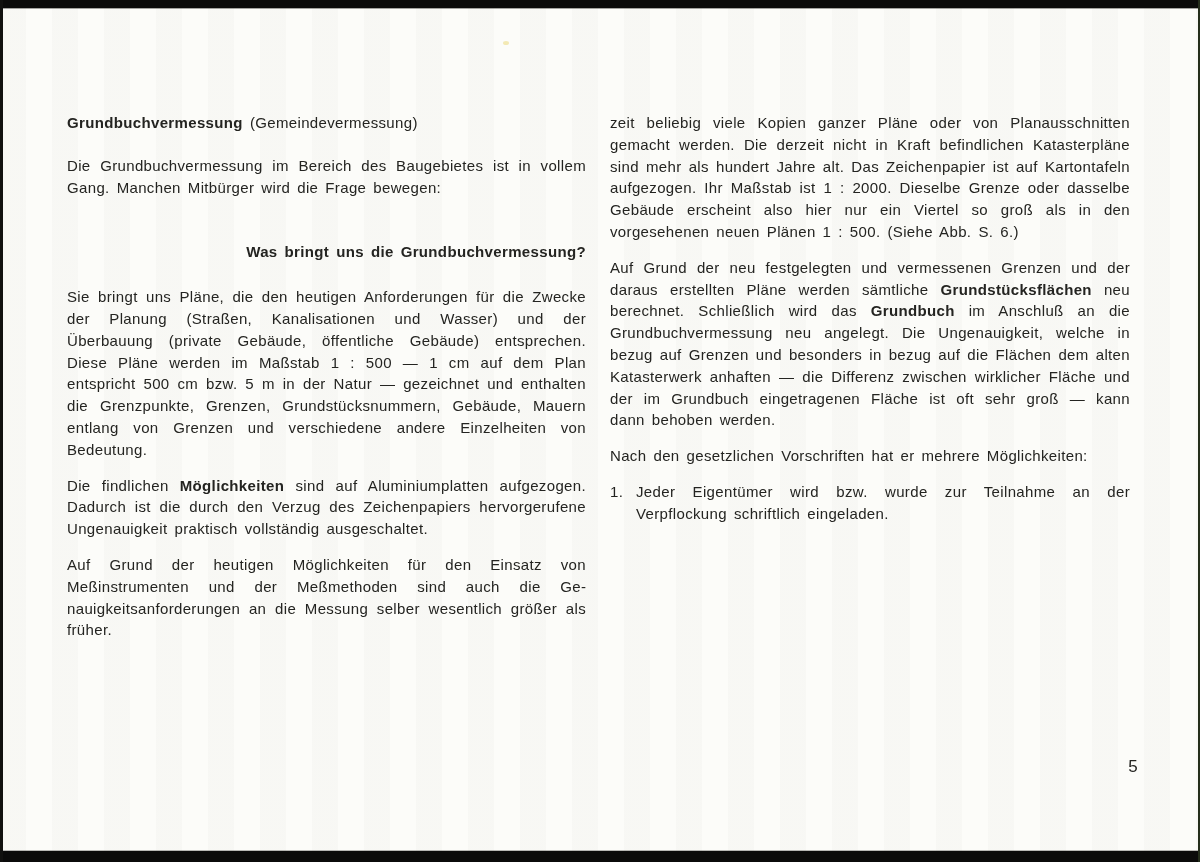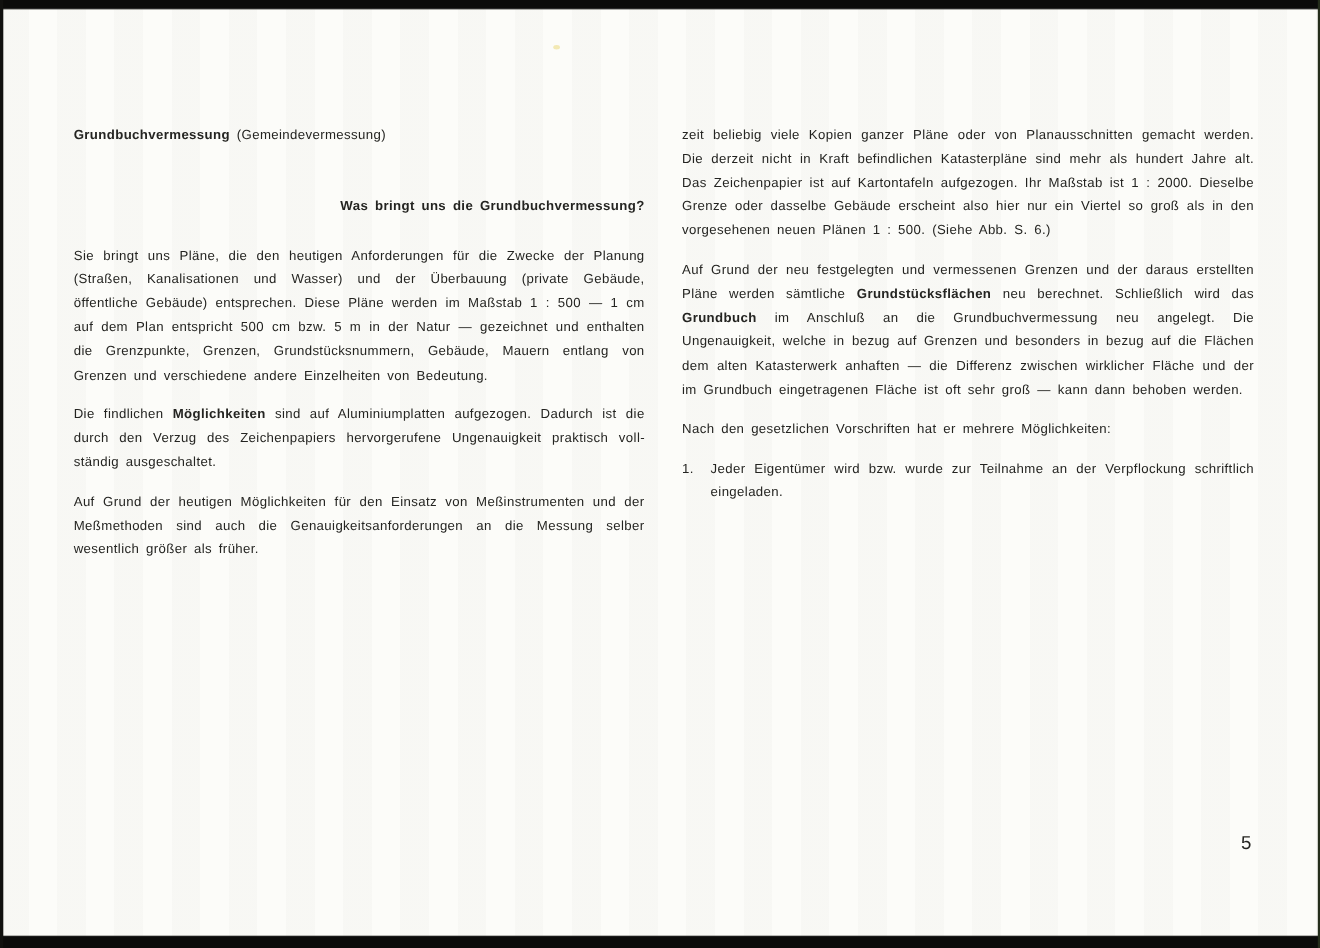--- a/index.html
+++ b/index.html
@@ -49,23 +49,23 @@
   .speck {
     position: absolute; left: 503px; top: 41px; width: 6px; height: 4px;
     background: #f1e5a8; border-radius: 50%; opacity: 0.85;
   }
 
   .content {
     position: absolute;
     left: 67px;
     top: 112px;
     display: flex;
-    gap: 34px;
+    gap: 24px;
     color: #242421;
-    font-size: 12px;
+    font-size: 15px;
     line-height: 21.8px;
     letter-spacing: 0.35px;
     word-spacing: 2.5px;
   }
   .col { width: 519px; }
   .col.right { width: 520px; }
 
   .block { text-align: justify; }
   .block .b { font-weight: bold; }
   .title { margin: 0 0 21px 0; }
@@ -103,20 +103,21 @@
 <div class="paper-texture"></div>
 <div class="edge-top"></div>
 <div class="edge-bottom"></div>
 <div class="edge-left"></div>
 <div class="edge-right"></div>
 <div class="speck"></div>
 
 <div class="content">
   <div class="col left">
       <div class="block title"><span class="b">Grundbuchvermessung</span><span class="r"> (Gemeindevermessung)</span></div>
+      <div class="block paragraph"><span class="r">Die Grundbuchvermessung im Bereich des Baugebietes ist in vollem Gang. Manchen Mitbürger wird die Frage be­wegen:</span></div>
       <div class="block heading"><span class="b">Was bringt uns die Grundbuchvermessung?</span></div>
       <div class="block paragraph"><span class="r">Sie bringt uns Pläne, die den heutigen Anforderungen für die Zwecke der Planung (Straßen, Kanalisationen und Was­ser) und der Überbauung (private Gebäude, öffentliche Gebäude) entsprechen. Diese Pläne werden im Maßstab 1 : 500 — 1 cm auf dem Plan entspricht 500 cm bzw. 5 m in der Natur — gezeichnet und enthalten die Grenzpunkte, Grenzen, Grundstücksnummern, Gebäude, Mauern entlang von Grenzen und verschiedene andere Einzelheiten von Bedeutung.</span></div>
       <div class="block paragraph"><span class="r">Die findlichen </span><span class="b">Möglichkeiten</span><span class="r"> sind auf Aluminiumplatten aufgezogen. Dadurch ist die durch den Verzug des Zei­chenpapiers hervorgerufene Ungenauigkeit praktisch voll­ständig ausgeschaltet.</span></div>
       <div class="block paragraph"><span class="r">Auf Grund der heutigen Möglichkeiten für den Einsatz von Meßinstrumenten und der Meßmethoden sind auch die Ge­nauigkeitsanforderungen an die Messung selber wesentlich größer als früher.</span></div>
     </div>
   <div class="col right">
       <div class="block paragraph"><span class="r">zeit beliebig viele Kopien ganzer Pläne oder von Planaus­schnitten gemacht werden. Die derzeit nicht in Kraft be­findlichen Katasterpläne sind mehr als hundert Jahre alt. Das Zeichenpapier ist auf Kartontafeln aufgezogen. Ihr Maßstab ist 1 : 2000. Dieselbe Grenze oder dasselbe Ge­bäude erscheint also hier nur ein Viertel so groß als in den vorgesehenen neuen Plänen 1 : 500. (Siehe Abb. S. 6.)</span></div>
       <div class="block paragraph"><span class="r">Auf Grund der neu festgelegten und vermessenen Grenzen und der daraus erstellten Pläne werden sämtliche </span><span class="b">Grund­stücksflächen</span><span class="r"> neu berechnet. Schließlich wird das </span><span class="b">Grund­buch</span><span class="r"> im Anschluß an die Grundbuchvermessung neu an­gelegt. Die Ungenauigkeit, welche in bezug auf Grenzen und besonders in bezug auf die Flächen dem alten Kata­sterwerk anhaften — die Differenz zwischen wirklicher Fläche und der im Grundbuch eingetragenen Fläche ist oft sehr groß — kann dann behoben werden.</span></div>
       <div class="block paragraph"><span class="r">Nach den gesetzlichen Vorschriften hat er mehrere Mög­lichkeiten:</span></div>
       <div class="block list-item">

